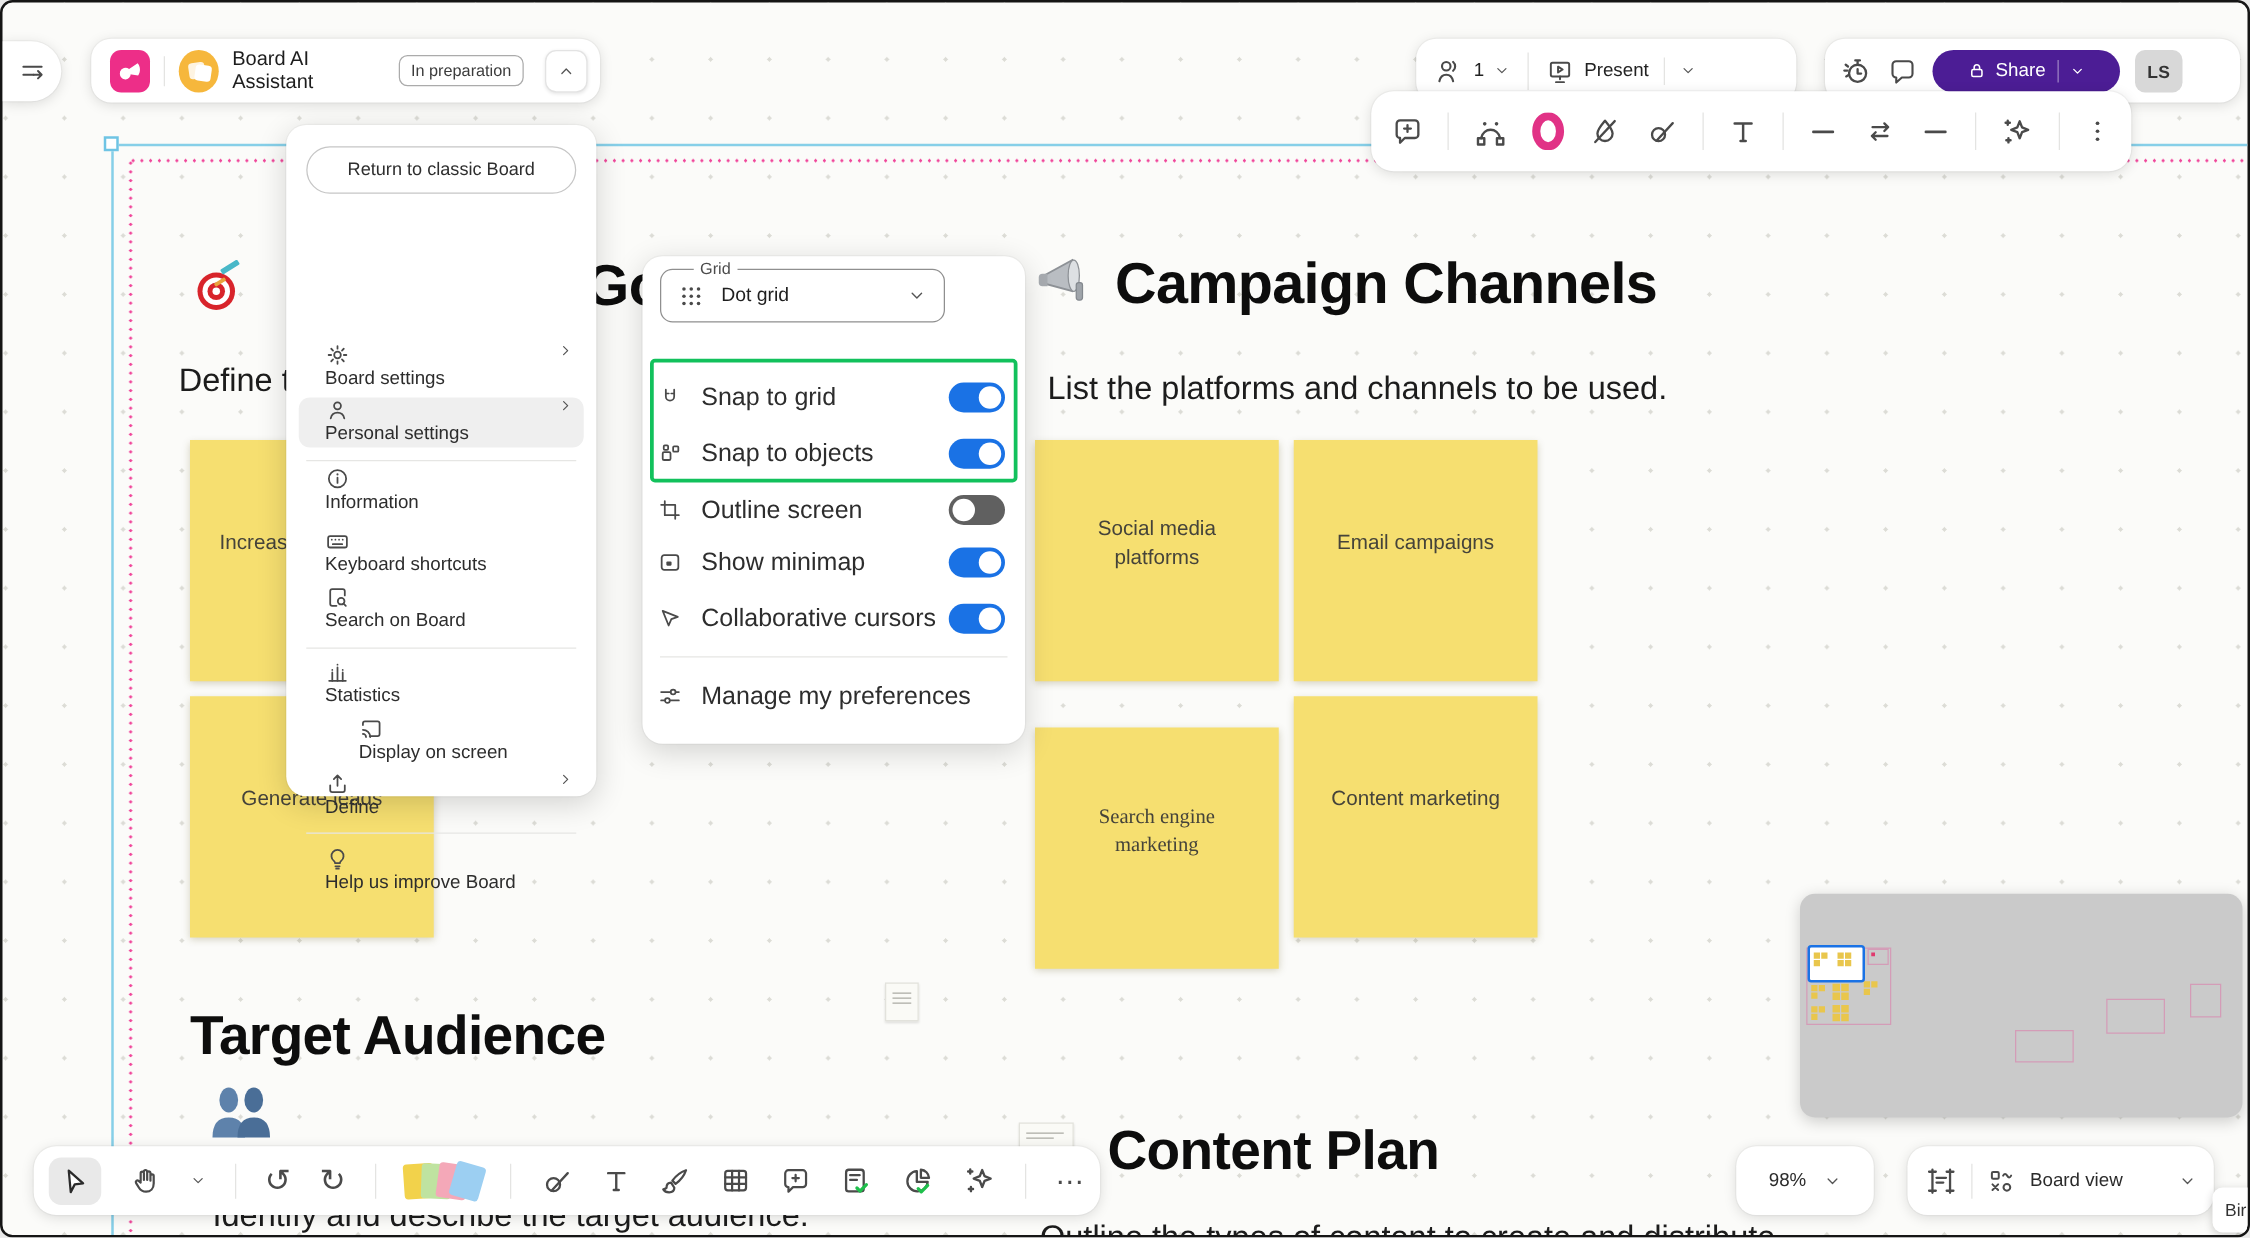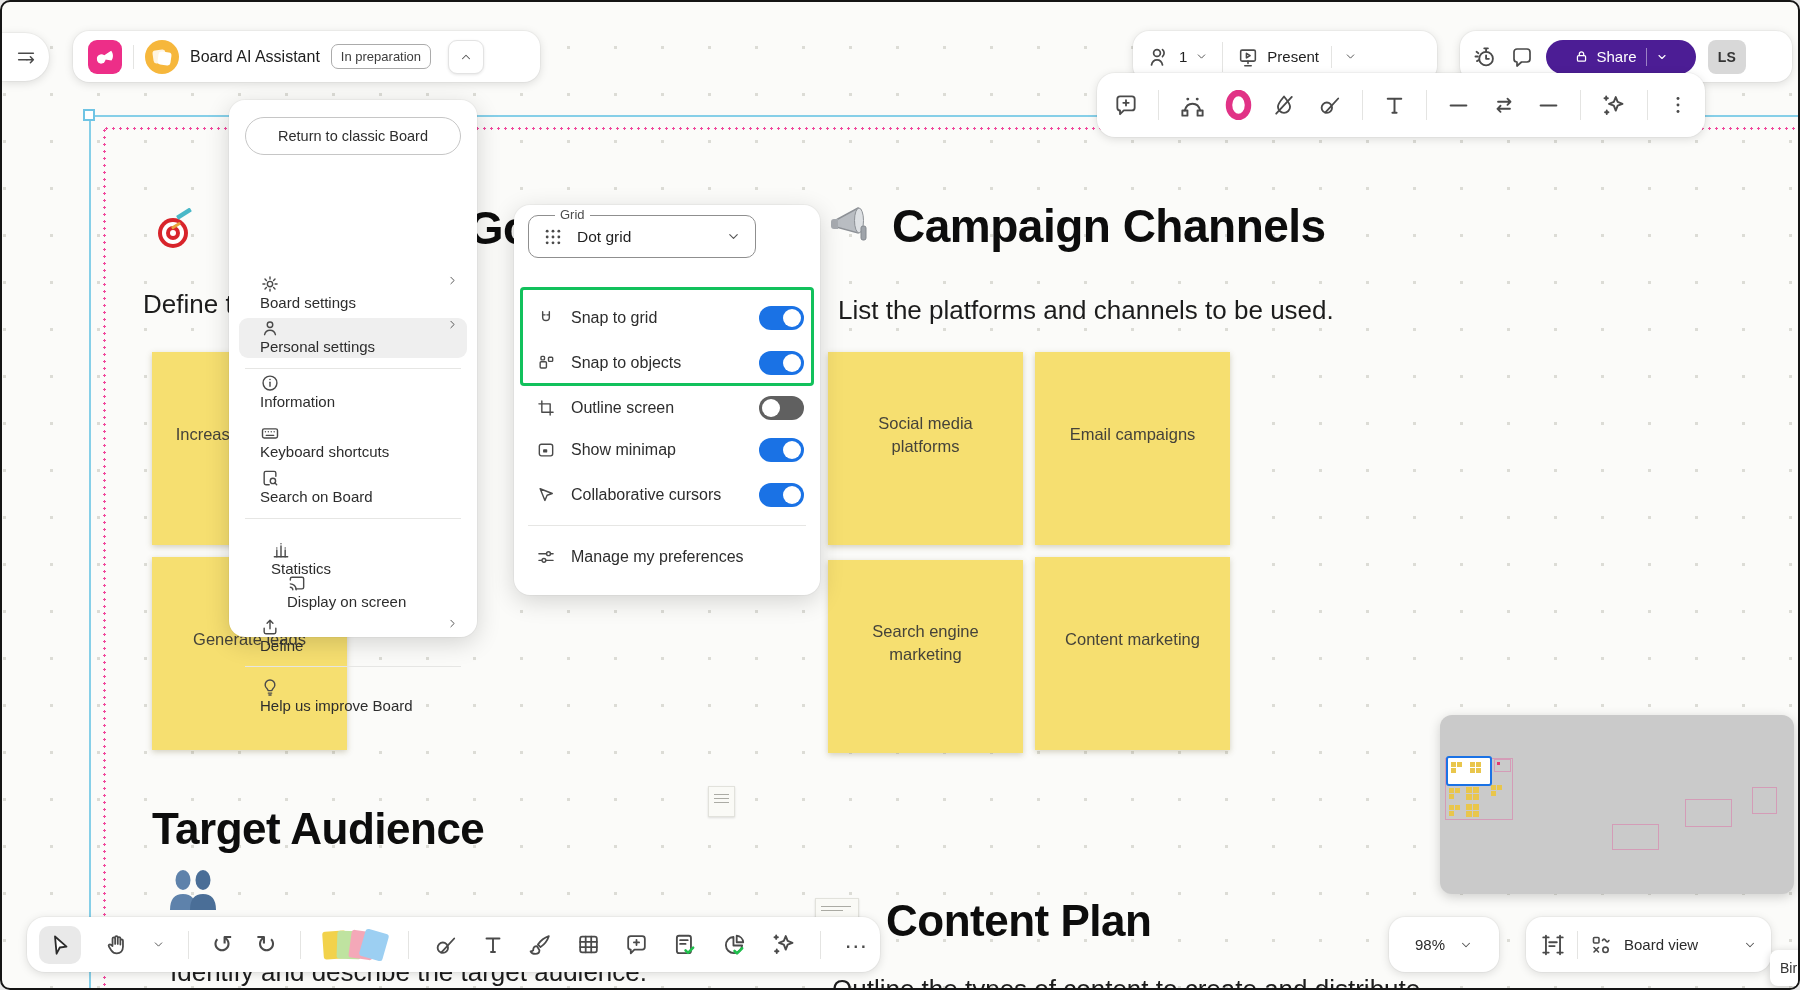--- a/index.html
+++ b/index.html
@@ -35,21 +35,21 @@
   .tiny-note{position:absolute;background:#FAFAF6;border:1px solid #E2E2DC;box-shadow:0 1px 2px rgba(0,0,0,.12);z-index:2;padding:4px 4px;}
   .tiny-note i{display:block;height:0;border-top:1.5px solid #ABABA4;margin:3px 1px;}
   
   .pill{position:absolute;background:#fff;border-radius:16px;box-shadow:0 2px 10px rgba(0,0,0,.13),0 0 0 1px rgba(0,0,0,.03);z-index:25;display:flex;align-items:center;}
   .vdiv{width:1px;background:#E4E4E2;align-self:center;}
   .ic{display:inline-flex;align-items:center;justify-content:center;}
   svg.st{stroke:#4a4a4a;fill:none;stroke-width:1.7;stroke-linecap:round;stroke-linejoin:round;}
   .chev{stroke:#555;fill:none;stroke-width:1.8;stroke-linecap:round;stroke-linejoin:round;}
   
   #sidebar-pill{left:0;top:31px;width:47px;height:48px;border-radius:0 24px 24px 0;justify-content:center;}
-  #header-pill{left:71px;top:29px;width:467px;height:51px;padding:0 10px 0 15px;gap:11px;}
+  #header-pill{left:71px;top:29px;width:407px;height:51px;padding:0 10px 0 15px;gap:11px;}
   .logo{width:34px;height:34px;border-radius:9px;background:#ED2E88;display:flex;align-items:center;justify-content:center;}
   .folder-badge{width:34px;height:34px;border-radius:50%;background:#F6B73C;position:relative;overflow:hidden;}
   .folder-badge .f1,.folder-badge .f2{position:absolute;background:#fff;border-radius:3px;}
   .folder-badge .f1{width:13px;height:13px;left:8px;top:10px;transform:rotate(-8deg);opacity:.85;}
   .folder-badge .f2{width:13px;height:13px;left:13px;top:12px;transform:rotate(8deg);}
   #board-title{font-size:16px;color:#1d1d1d;}
   #status-badge{border:1px solid #ABABAB;border-radius:7px;font-size:13px;color:#3c3c3c;padding:4px 9px;white-space:nowrap;}
   #collapse-btn{margin-left:6px;width:36px;height:34px;border:1px solid #E3E3E3;border-radius:9px;box-shadow:0 1px 3px rgba(0,0,0,.1);display:flex;align-items:center;justify-content:center;background:#fff;}
   
   #collab-pill{left:1131px;top:29px;width:304px;height:51px;padding:0 14px;gap:8px;font-size:15px;}
@@ -66,21 +66,21 @@
   #return-btn{position:absolute;left:16px;top:17px;width:216px;height:38px;border:1px solid #C6C6C6;border-radius:19px;display:flex;align-items:center;justify-content:center;font-size:14.5px;color:#2e2e2e;background:#fff;}
   .menu-row{position:absolute;left:0;width:100%;height:40px;display:flex;align-items:flex-start;padding-left:31px;font-size:15px;color:#2d2d2d;flex-direction:column;}
   .menu-row .sub{position:absolute;right:18px;}
   .menu-hl{position:absolute;left:10px;top:218px;width:228px;height:40px;background:#EFEFEF;border-radius:9px;}
   .hdiv{position:absolute;left:16px;width:216px;height:1px;background:#E6E6E4;}
   
   #grid-panel{left:512px;top:203px;width:306px;height:390px;}
   #grid-select{position:absolute;left:14px;top:10px;width:228px;height:43px;border:1.5px solid #8F8F8F;border-radius:10px;display:flex;align-items:center;gap:14px;padding:0 14px;background:#fff;}
   #grid-legend{position:absolute;left:26px;top:-9px;background:#fff;padding:0 5px;font-size:13px;color:#4c4c4c;}
   #grid-select .lab{font-size:15.5px;color:#1f1f1f;flex:1;}
-  .opt-row{position:absolute;left:0;width:100%;height:40px;display:flex;align-items:center;gap:15px;padding-left:22px;font-size:16px;color:#2d2d2d;}
+  .opt-row{position:absolute;left:0;width:100%;height:40px;display:flex;align-items:center;gap:15px;padding-left:12px;font-size:20px;color:#2d2d2d;}
   .toggle{position:absolute;right:16px;width:45px;height:24px;border-radius:12px;}
   .toggle .knob{position:absolute;top:3px;width:18px;height:18px;border-radius:50%;background:#fff;}
   .toggle.on{background:#1A72E5;}  .toggle.on .knob{right:3px;}
   .toggle.off{background:#606060;} .toggle.off .knob{left:3px;}
   #green-box{position:absolute;left:6px;top:82px;width:294px;height:99px;border:3px solid #12C15C;border-radius:4px;z-index:2;pointer-events:none;}
   
   #bottom-toolbar{left:25px;top:915px;width:853px;height:55px;border-radius:18px;padding:0 12px;justify-content:space-between;}
   #bottom-toolbar .vdiv{height:28px;}
   .tool-hl{background:#E9E9E9;border-radius:10px;width:42px;height:38px;display:flex;align-items:center;justify-content:center;}
   .undoredo{font-family:"DejaVu Sans",sans-serif;font-size:25px;color:#4a4a4a;line-height:1;}
@@ -133,21 +133,21 @@
     </div>
   <div class="sticky" style="left:150px;top:555px;">
       <span>Generate leads</span>
     </div>
   <div class="sticky" style="left:826px;top:350px;">
       <span>Social media platforms</span>
     </div>
   <div class="sticky" style="left:1033px;top:350px;">
       <span>Email campaigns</span>
     </div>
-  <div class="sticky" style="left:826px;top:558px;">
+  <div class="sticky" style="left:826px;top:580px;font-family:Liberation Serif, serif;">
       <span>Search engine marketing</span>
     </div>
   <div class="sticky" style="left:1033px;top:555px;">
       <span>Content marketing</span>
     </div>
 
   <div class="board-h1" style="left:150px;top:802px;font-size:44px;">Target Audience</div>
   <svg style="position:absolute;left:166px;top:866px;z-index:2;" width="52" height="50" viewBox="0 0 52 50">
     <ellipse cx="15" cy="12" rx="7.5" ry="10" fill="#5E82AB"></ellipse>
       <path d="M2 42 q0-16 13-16 q13 0 13 16z" fill="#5E82AB"></path>
@@ -347,21 +347,21 @@
       <svg class="st" width="20" height="20" viewBox="0 0 24 24">
           <path d="M19 10V6a2 2 0 0 0-2-2H7a2 2 0 0 0-2 2v12a2 2 0 0 0 2 2h4"></path>
           <circle cx="15.5" cy="15.5" r="3.2"></circle>
           <path d="M17.8 17.8l2.2 2.2"></path>
         </svg>
       <span>Search on Board</span>
     </div>
 
     <div class="hdiv" style="top:418px;"></div>
 
-    <div class="menu-row" style="top:440px;margin-left:11px;">
+    <div class="menu-row" style="top:428px;">
       <svg class="st" width="20" height="20" viewBox="0 0 24 24">
           <path d="M4 20h16"></path>
           <path d="M7 20v-8M12 20V7M17 20v-8"></path>
           <path d="M7 9.5h.01M12 4.5h.01M17 9.5h.01"></path>
         </svg>
       <span>Statistics</span>
     </div>
 
     <div class="menu-row" style="top:473px;margin-left:27px;">
       <svg class="st" width="20" height="20" viewBox="0 0 24 24">

